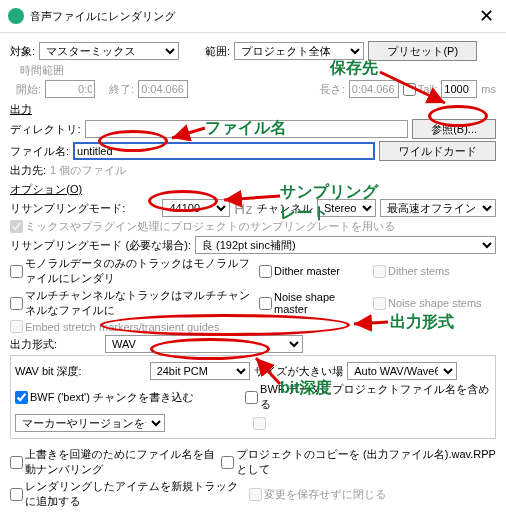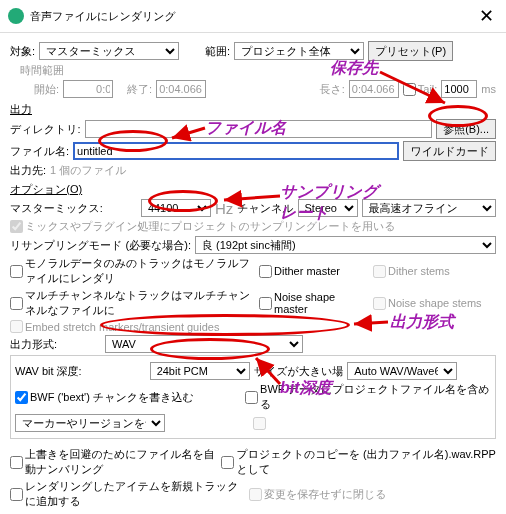--- a/index.html
+++ b/index.html
@@ -6,26 +6,26 @@
 body { background: #fff; width: 506px; height: 514px; position: relative; }
 .titlebar { height: 30px; display: flex; align-items: center; padding: 16px 8px; border-bottom: 1px solid #ddd; }
 .titlebar .icon { width: 16px; height: 16px; background: #2a7; border-radius: 50%; margin-right: 6px; }
 .titlebar .title { flex: 1; }
 .titlebar .close { font-size: 18px; cursor: pointer; padding: 0 4px; }
 .content { padding: 6px 10px; position: relative; }
 .row { display: flex; align-items: center; margin: 2px 0; gap: 4px; }
 label.lbl { white-space: nowrap; }
 select, input[type=text] { border: 1px solid #999; background: #fff; height: 18px; padding: 0 2px; }
 select { height: 18px; }
-button { border: 1px solid #888; background: #eee; height: 20px; padding: 0 6px; cursor: pointer; }
+button { border: 1px solid #888; background: #eee; height: 20px; padding: 0 18px; cursor: pointer; }
 .section-title { text-decoration: underline; margin: 4px 0 2px; }
 .grayed { color: #999; }
 .cb { display: flex; align-items: center; gap: 2px; }
 .cb input { margin: 0; }
-.annot { position: absolute; color: #a21caf; font-weight: bold; font-size: 16px; pointer-events: none; font-style: italic; }
+.annot { position: absolute; color: #15803d; font-weight: bold; font-size: 16px; pointer-events: none; }
 .oval { position: absolute; border: 3px solid #d00; border-radius: 50%; pointer-events: none; }
 .arrow { position: absolute; pointer-events: none; }
 </style>
 </head>
 <body>
 
 <div class="titlebar">
   <span class="icon"></span>
   <span class="title">音声ファイルにレンダリング</span>
   <span class="close">✕</span>
@@ -39,21 +39,21 @@
   <span style="flex:0 0 18px"></span>
   <label class="lbl">範囲:</label>
   <select style="width:130px"><option>プロジェクト全体</option></select>
   <button>プリセット(P)</button>
 </div>
 
 <div class="row">
   <label class="lbl grayed" style="margin-left:10px">時間範囲</label>
 </div>
 <div class="row grayed">
-  <label class="lbl" style="margin-left:24px">開始:</label>
+  <label class="lbl" style="margin-left:6px">開始:</label>
   <input type="text" style="width: 50px; color: rgb(153, 153, 153); padding-left: 32px;" value="0:00.000">
   <label class="lbl" style="margin-left:10px">終了:</label>
   <input type="text" style="width: 50px; color: rgb(153, 153, 153);" value="0:04.066">
   <span style="flex:1"></span>
   <label class="lbl">長さ:</label>
   <input type="text" style="width: 50px; color: rgb(153, 153, 153);" value="0:04.066">
   <span class="cb">
         <input type="checkbox" style="">
         <label>Tail:</label>
       </span>
@@ -72,21 +72,21 @@
   <input type="text" style="flex: 1 1 0%; border: 2px solid rgb(51, 102, 204);" value="untitled">
   <button>ワイルドカード</button>
 </div>
 <div class="row">
   <label class="lbl">出力先:</label>
   <label class="lbl grayed">1 個のファイル</label>
 </div>
 
 <div class="section-title">オプション(O)</div>
 <div class="row">
-  <label class="lbl">マスターミックス:</label>
+  <label class="lbl">リサンプリングモード:</label>
   <span style="width:30px"></span>
   <select style="width:70px"><option>44100</option></select>
   <span class="grayed" style="font-size:15px">Hz</span>
   <label class="lbl">チャンネル</label>
   <select style="width:60px"><option>Stereo</option></select>
   <select style="flex:1"><option>最高速オフライン</option></select>
 </div>
 <div class="row grayed cb">
       <input type="checkbox" checked="" disabled="" style="">
       <label>ミックスやプラグイン処理にプロジェクトのサンプリングレートを用いる</label>

